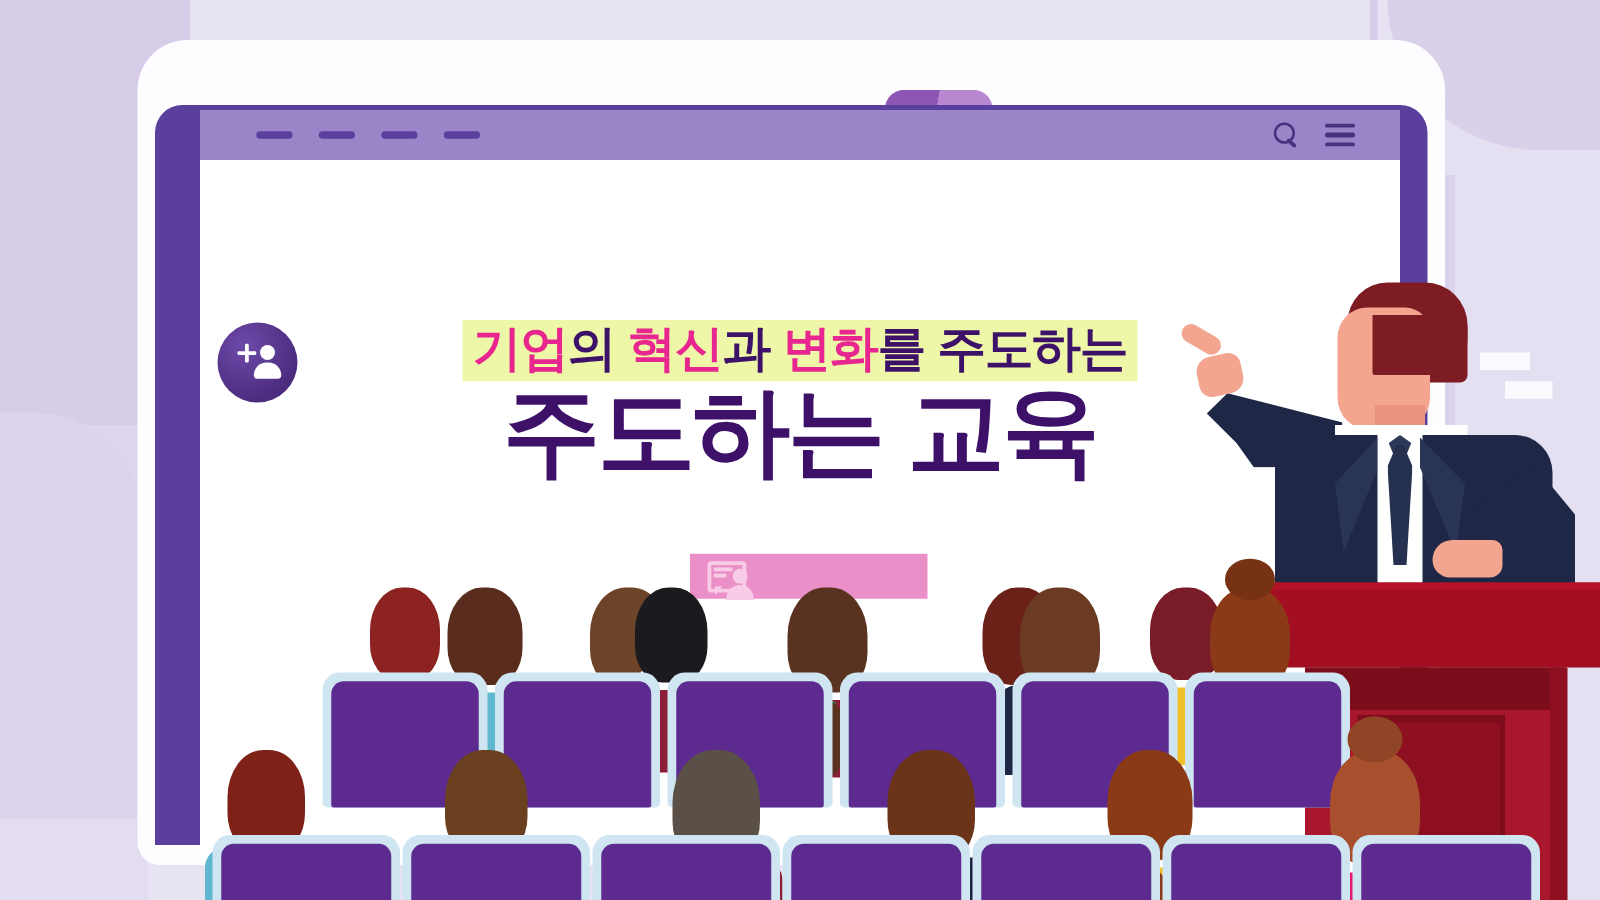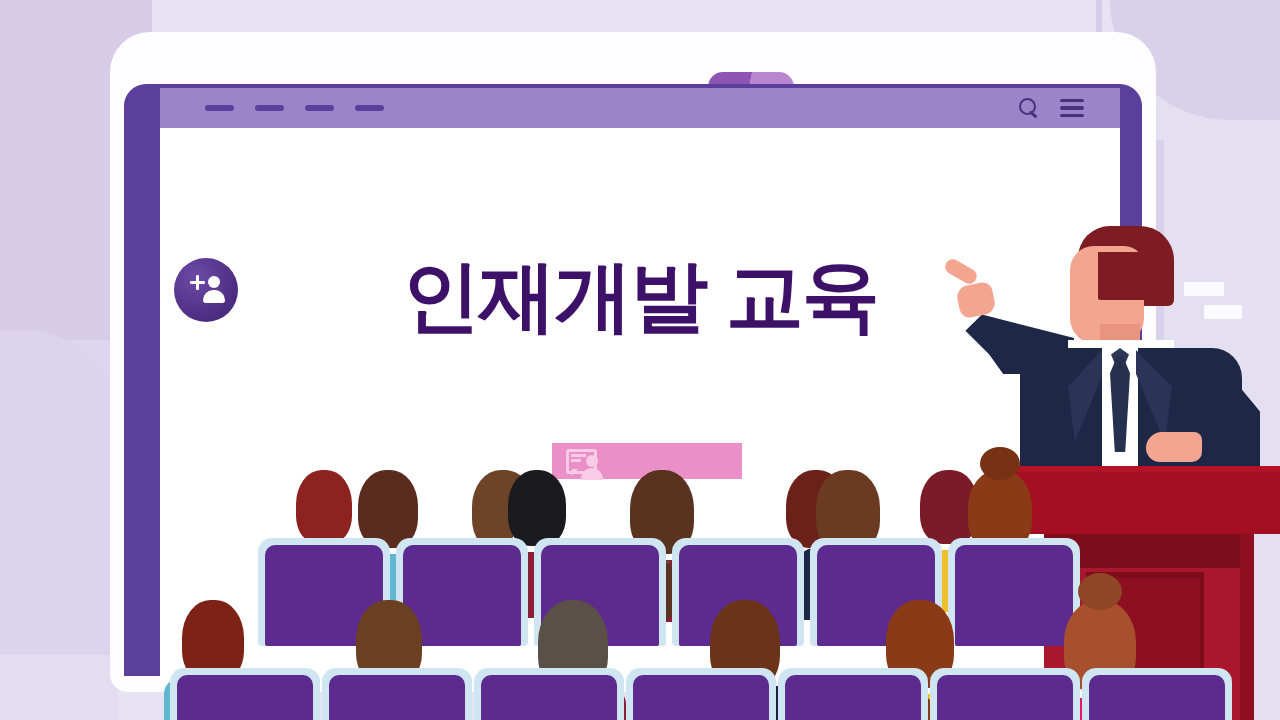--- a/index.html
+++ b/index.html
@@ -179,21 +179,22 @@
           <i></i>
             <i></i>
             <i></i>
         </span>
       </div>
     </div>
 
     <div class="page-white">
 
       <div class="headline">
-        <div class="main-line">인재개발 교육</div>
+        <div class="sub-line"><span class="pk">기업</span><span class="pp">의 </span><span class="pk">혁신</span><span class="pp">과 </span><span class="pk">변화</span><span class="pp">를 주도하는</span></div>
+        <div class="main-line">주도하는 교육</div>
         <div class="badge">
           <span class="plus"></span>
             <span class="phead"></span>
             <span class="pbody"></span>
         </div>
       </div>
 
       <div class="pink-banner">
         <span class="pb-bubble"></span>
         <span class="pb-l1"></span>

